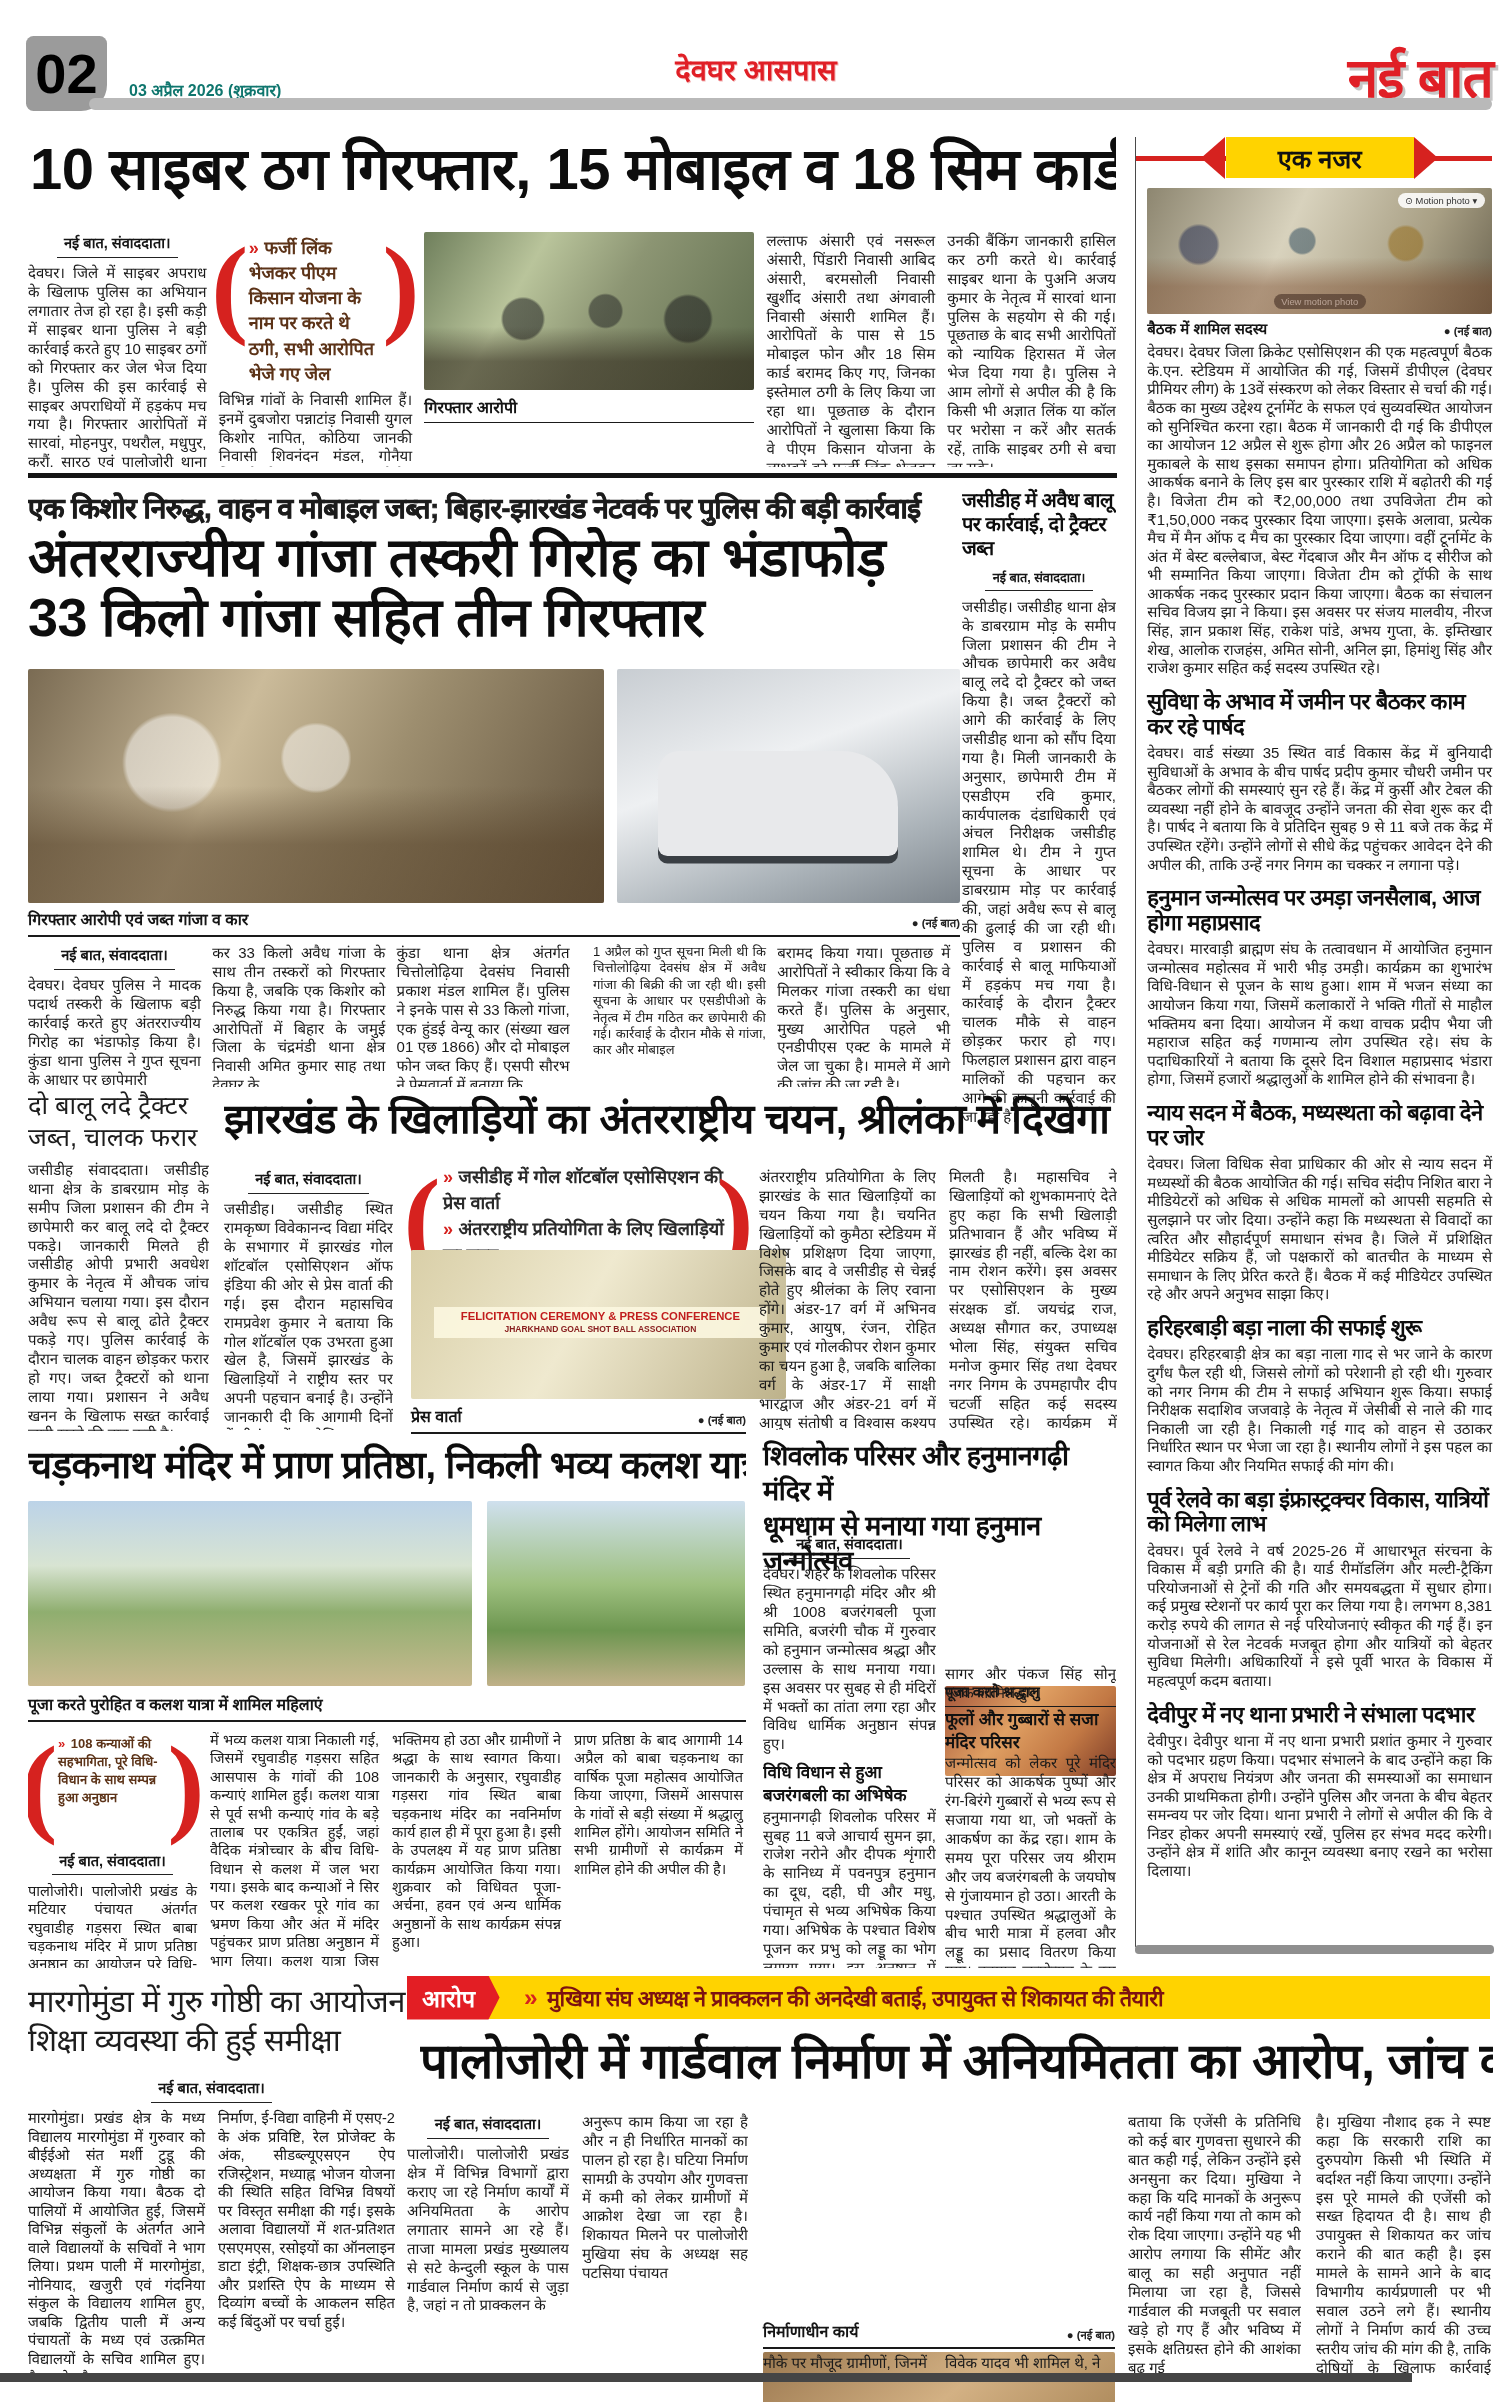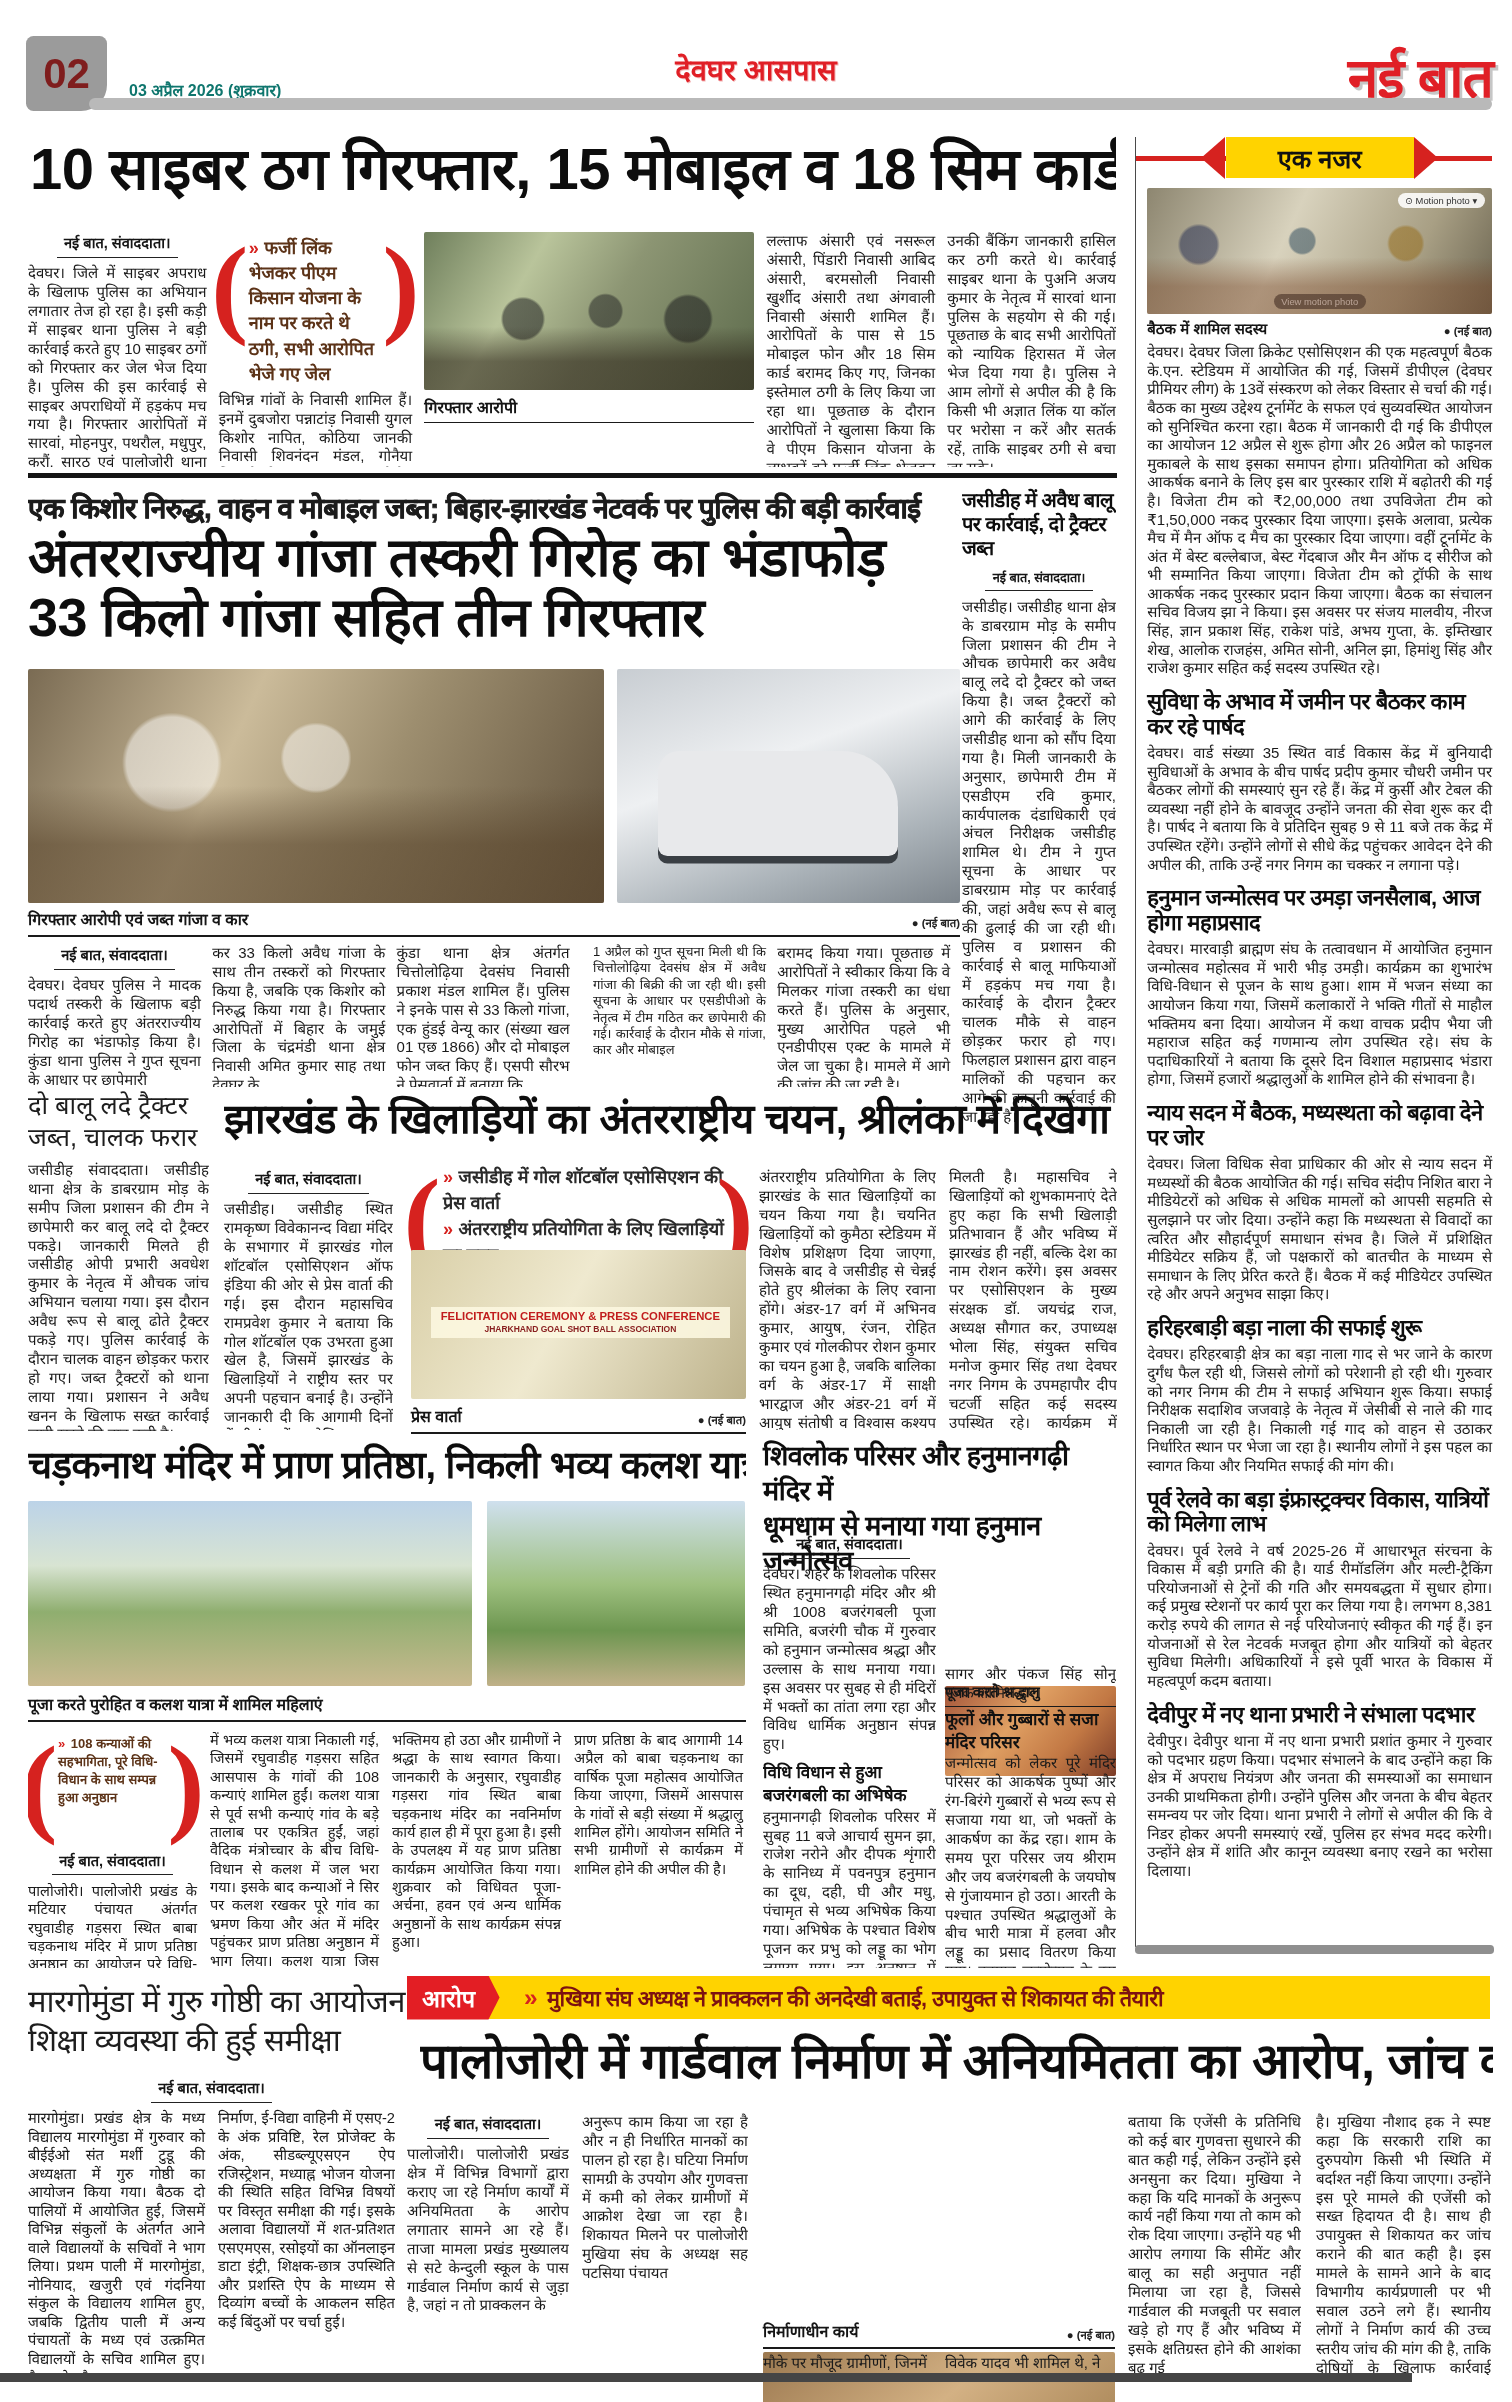--- a/index.html
+++ b/index.html
@@ -23,21 +23,21 @@
                 radial-gradient(circle at 55% 50%,rgba(20,20,25,.45) 0 8%,transparent 9%),
                 radial-gradient(circle at 80% 55%,rgba(20,20,25,.5) 0 8%,transparent 9%);}
   .ph-officials{background:linear-gradient(115deg,#7a6b53 0%,#cbbb9a 35%,#9d8e6f 60%,#60513c 100%);}
   .ph-officials::after{content:"";position:absolute;inset:0;
      background:linear-gradient(0deg,rgba(90,70,45,.6) 0 25%,transparent 50%),
                 radial-gradient(circle at 25% 40%,rgba(255,255,255,.5) 0 10%,transparent 11%),
                 radial-gradient(circle at 50% 38%,rgba(255,255,255,.45) 0 10%,transparent 11%);}
   .ph-car{background:linear-gradient(160deg,#c8cdd2 0%,#eef0f2 40%,#aab2b8 75%,#7d858c 100%);}
   .ph-car::after{content:"";position:absolute;left:12%;top:35%;width:70%;height:45%;
      background:#e8e9eb;border-radius:21px 56px 9.4px 9.4px;box-shadow:0 7.5px 0 #3a3f44;}
-  .ph-banner{background:linear-gradient(120deg,#d9cfa8 0%,#efe9cf 45%,#bdb28b 100%);}
+  .ph-banner{background:linear-gradient(120deg,#d9cfa8 0%,#efe9cf 45%,#bdb28b 100%);padding-left:40px;}
   .ph-temple{background:linear-gradient(180deg,#bcd3e8 0%,#d8e4d2 35%,#8fae6f 60%,#c9b98f 100%);}
   .ph-trees{background:linear-gradient(180deg,#cfe0ee 0%,#9ec07f 45%,#6d9650 70%,#c0b088 100%);}
   .ph-pooja{background:linear-gradient(130deg,#a3543a 0%,#e0a063 40%,#c27844 70%,#7c3c28 100%);}
   .ph-rubble{background:linear-gradient(140deg,#9c7950 0%,#d3b184 40%,#b08d5f 70%,#6e5436 100%);}
   .ph-meeting{background:linear-gradient(115deg,#8d8670 0%,#d8d2bd 40%,#a89f84 75%,#6b6450 100%);}
   .ph-meeting::after{content:"";position:absolute;inset:0;
      background:linear-gradient(0deg,rgba(120,70,40,.45) 0 22%,transparent 45%),
                 radial-gradient(circle at 15% 45%,rgba(30,40,80,.5) 0 6%,transparent 7%),
                 radial-gradient(circle at 45% 42%,rgba(40,70,90,.5) 0 6%,transparent 7%),
                 radial-gradient(circle at 75% 44%,rgba(150,110,30,.55) 0 6%,transparent 7%);}
@@ -75,21 +75,21 @@
   .photo-banner{position:absolute;left:6%;top:38%;width:88%;background:rgba(252,247,224,.9);
         color:#c11d1d;font-weight:bold;font-size:11.3px;text-align:center;padding:2.8px 1.9px;line-height:1.3;}
   .photo-banner .sub{color:#8a2020;font-size:8.5px;display:block;}
 </style>
 </head>
 <body>
 
 <div id="page">
 
   <div class="abs" style="left:26px;top:36px;width:81px;height:75px;background:#9b9b9b;border-radius:7.5px 7.5px 26px 7.5px;display:flex;align-items:center;justify-content:center;">
-    <span style="font-size:42px;font-weight:bold;color:#7f1d1d;">02</span>
+    <span style="font-size:56px;font-weight:bold;color:#000000;">02</span>
   </div>
   <div class="abs" style="left:129px;top:79px;font-size:16px;font-weight:bold;color:#0f766e;">03 अप्रैल 2026 (शुक्रवार)</div>
   <div class="abs" style="left:0;top:49px;width:1512px;text-align:center;font-size:29px;font-weight:bold;color:#e01f26;text-shadow:0.9px 0.9px 0 #f3b9b9;">देवघर आसपास</div>
   <div class="abs" style="left:1243px;top:38px;width:250px;text-align:right;font-size:55px;font-weight:800;color:#e01f26;letter-spacing:-0.9px;text-shadow:2.8px 2.8px 0 #c6c6c6;">नई बात</div>
   <div class="abs" style="left:89px;top:98px;width:1403px;height:12.2px;background:#b9b9b9;border-radius:6.6px;"></div>
 
   <div class="abs hl" style="left:30px;top:128px;width:1086px;font-size:58px;height:81px;line-height:81px;">10 साइबर ठग गिरफ्तार, 15 मोबाइल व 18 सिम कार्ड बरामद</div>
 
   <div class="abs" style="left:28px;top:232px;width:1088px;height:235px;display:flex;gap:12.2px;overflow:hidden;">
     <div style="width:181px;">

